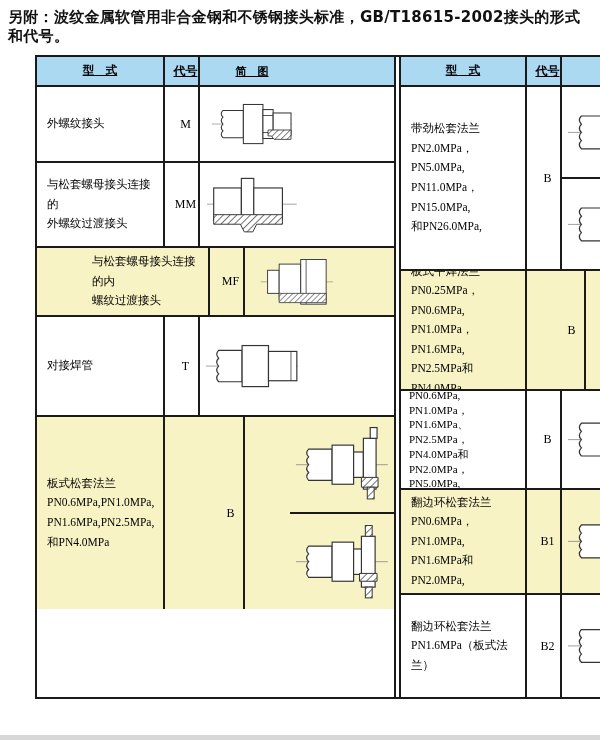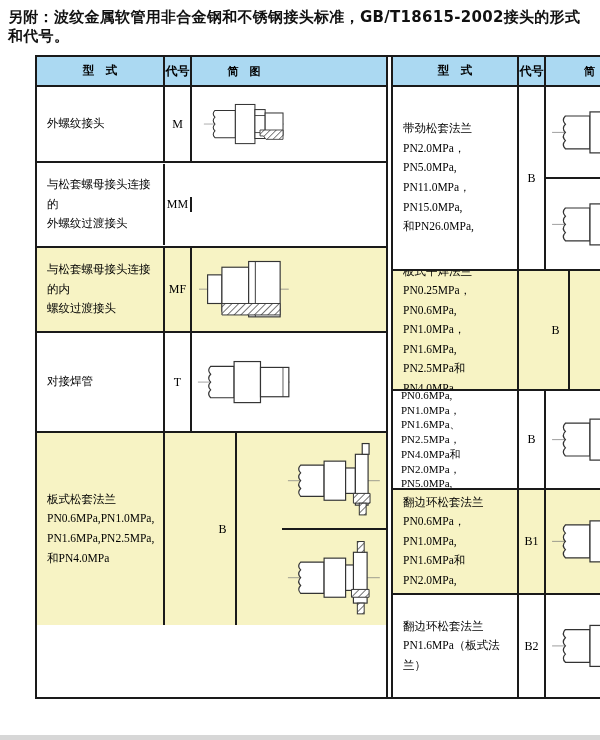--- a/index.html
+++ b/index.html
@@ -24,24 +24,24 @@
   .cell{box-sizing:border-box;display:flex;align-items:center;overflow:hidden;}
   .hcell{
     justify-content:center;font-family:"DejaVu Sans","Liberation Sans",sans-serif;
     font-weight:bold;font-size:11px;
   }
   .c-type{width:128px;border-right:2px solid var(--border);padding:11px 10px;
           font-size:11.5px;line-height:1.7;white-space:pre-line;}
   .half-right .c-type{width:126px;}
   .c-type.tight{font-size:11px;line-height:1.34;padding:3px 8px;}
   .c-code{width:27px;border-right:2px solid var(--border);justify-content:center;
-          font-size:12px;padding:0;}
+          font-size:12px;padding:0;margin-left:8px;}
   .c-diag{width:104px;flex-direction:column;align-items:stretch;padding:0;}
   .half-right .c-diag{width:109px;}
-  .hrow .c-type,.hrow .c-code,.hrow .c-diag{padding:0;align-items:center;justify-content:center;flex-direction:row;white-space:normal;}
+  .hrow .c-type,.hrow .c-code,.hrow .c-diag{padding:0;align-items:center;justify-content:center;flex-direction:row;white-space:normal;text-decoration:underline;}
   .sub{flex:1 1 0;display:flex;align-items:center;justify-content:center;min-height:0;}
   .sub + .sub{border-top:2px solid var(--border);}
   .sub svg{width:94%;height:92%;}
   .yellow{background:var(--row-yellow);}
   .bottom-strip{position:absolute;left:0;bottom:0;width:600px;height:5px;background:#d7d7d7;}
   .defs-holder{position:absolute;width:0;height:0;overflow:hidden;}
 </style>
 </head>
 <body style="--header-bg: #abd9f2; --row-yellow: #f7f3c4; --border: #1a1a1a;">
 
@@ -76,37 +76,37 @@
               <rect x="40" y="17" width="23" height="46" stroke="#333" stroke-width="1.2" fill="#ffffff"></rect>
               <rect x="63" y="23" width="12" height="34" stroke="#333" stroke-width="1.2" fill="#ffffff"></rect>
               <line x1="63" y1="30" x2="75" y2="30" stroke="#333"></line>
               <line x1="63" y1="50" x2="75" y2="50" stroke="#333"></line>
               <rect x="75" y="27" width="21" height="26" stroke="#333" stroke-width="1.2" fill="#ffffff"></rect>
               <path d="M69 47 h27 v11 h-20 l-3 -4 h-4 Z" fill="url(#hatch)" stroke="#333" stroke-width="1"></path>
             </svg>
           </div>
         </div>
       </div>
-      <div class="row" style="height: 85px; align-items: center;">
+      <div class="row" style="height: 85px;">
         <div class="cell c-type">与松套螺母接头连接的
 外螺纹过渡接头</div>
         <div class="cell c-code">MM</div>
         <div class="cell c-diag">
           <div class="sub">
             <svg viewBox="0 0 100 80" preserveAspectRatio="xMidYMid meet">
               <line x1="3" y1="40" x2="97" y2="40" stroke="#777" stroke-width="0.7"></line>
               <rect x="10" y="23" width="29" height="34" stroke="#333" stroke-width="1.2" fill="#ffffff"></rect>
               <rect x="39" y="13" width="13" height="44" stroke="#333" stroke-width="1.2" fill="#ffffff"></rect>
               <rect x="52" y="23" width="30" height="34" stroke="#333" stroke-width="1.2" fill="#ffffff"></rect>
               <path d="M10 51 h72 v10 h-27 l-4 8 h-9 l-4 -8 h-28 Z" fill="url(#hatch)" stroke="#333" stroke-width="1"></path>
             </svg>
           </div>
         </div>
       </div>
-      <div class="row yellow" style="height: 85px;">
+      <div class="row yellow" style="height: 69px; justify-content: center;">
         <div class="cell c-type">与松套螺母接头连接的内
 螺纹过渡接头</div>
         <div class="cell c-code">MF</div>
         <div class="cell c-diag">
           <div class="sub">
             <svg viewBox="0 0 100 80" preserveAspectRatio="xMidYMid meet">
               <line x1="3" y1="40" x2="97" y2="40" stroke="#777" stroke-width="0.7"></line>
               <rect x="12" y="25" width="15" height="30" stroke="#333" stroke-width="1.2" fill="#ffffff"></rect>
               <rect x="27" y="17" width="28" height="46" stroke="#333" stroke-width="1.2" fill="#ffffff"></rect>
               <rect x="55" y="11" width="33" height="58" stroke="#333" stroke-width="1.2" fill="#ffffff"></rect>

